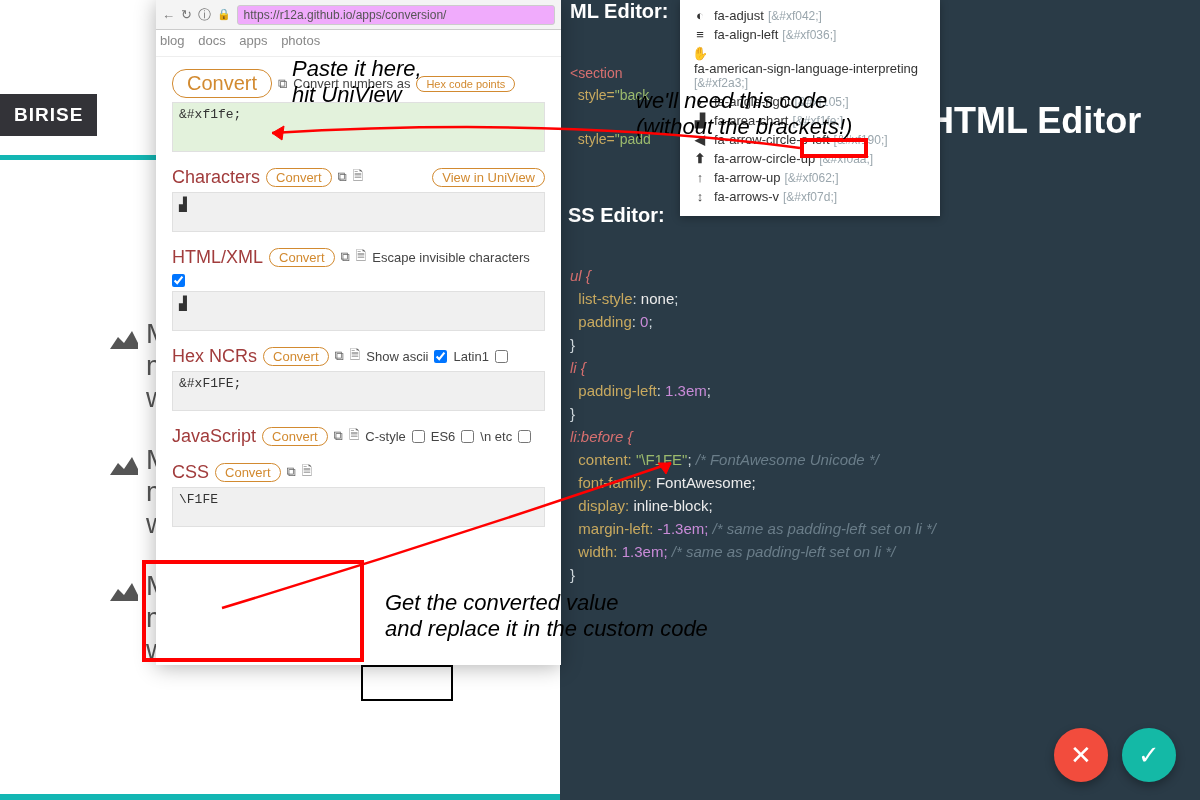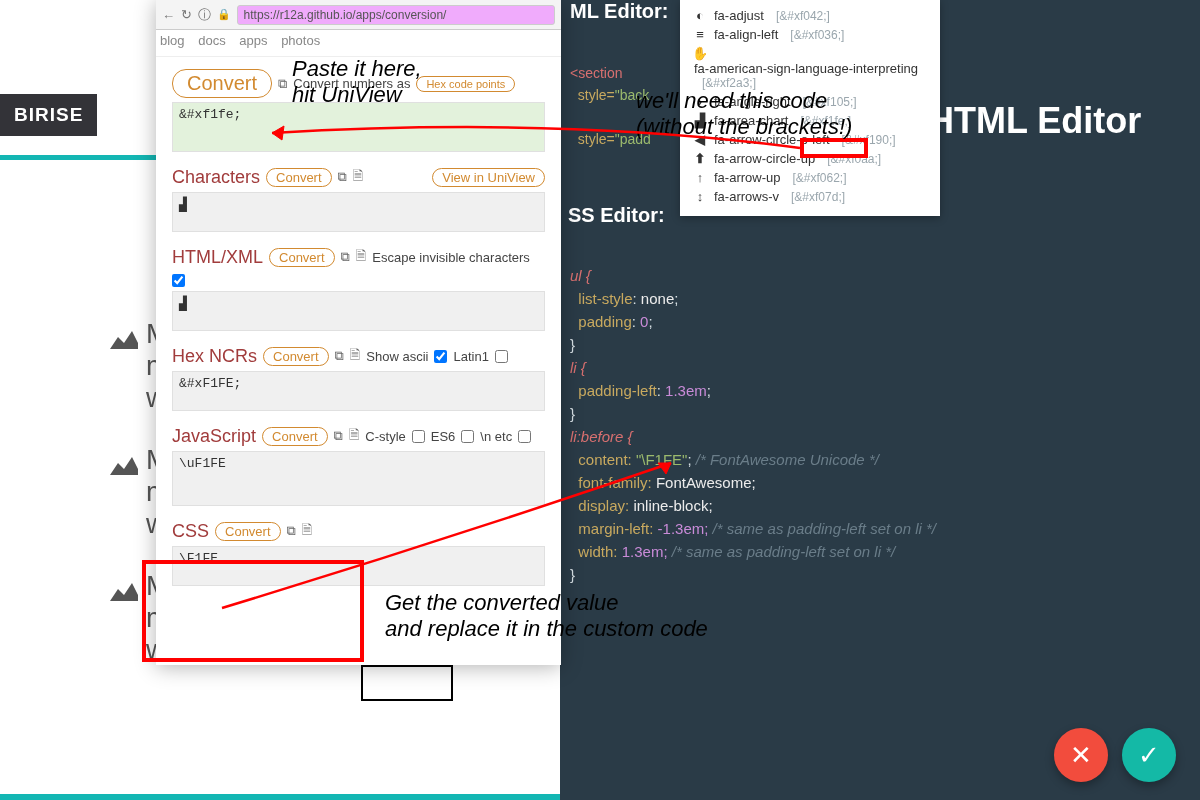--- a/index.html
+++ b/index.html
@@ -34,21 +34,21 @@
   .css-code .val { color: #ececec; }
   .css-code .str { color: #9bba6d; }
   .css-code .cmt { color: #6a7d89; font-style: italic; }
   .css-code .num { color: #c98bd8; }
 
   
   .fa-panel { position: absolute; left: 680px; top: 0; width: 260px; background: #fff; padding: 6px 10px 10px; box-shadow: 0 2px 8px rgba(0,0,0,.3); font-size: 13px; }
   .fa-row { display: flex; align-items: center; padding: 2px 0; color: #333; white-space: nowrap; }
   .fa-row .gl { width: 20px; text-align: center; font-weight: bold; }
   .fa-row .nm { margin-left: 4px; }
-  .fa-row .cd { color: #9aa6ad; margin-left: 12px; font-size: 12px; }
+  .fa-row .cd { color: #9aa6ad; margin-left: 4px; font-size: 12px; }
   .fa-row.wrap { flex-wrap: wrap; }
 
   
   .conv-win { position: absolute; left: 156px; top: 0; width: 405px; height: 665px; background: #fff; box-shadow: 0 2px 20px rgba(0,0,0,.3); }
   .addr-bar { height: 30px; background: #f4f4f4; display: flex; align-items: center; padding: 0 6px; gap: 6px; font-size: 13px; border-bottom: 1px solid #ccc; }
   .addr-bar .url { background: #f0abfc; border: 1px solid #ccc; border-radius: 3px; padding: 2px 6px; flex: 1; color: #555; font-size: 12px; }
   .addr-bar .nav-ico { color: #777; font-size: 13px; }
   .addr-bar .lock { color: #3a3; font-size: 11px; }
   .conv-topnav { font-size: 13px; color: #888; padding: 3px 4px 8px; border-bottom: 1px solid #eee; }
   .conv-topnav a { margin-right: 10px; }
@@ -265,21 +265,20 @@
         <button class="btn-pill">Convert</button>
         <span class="mini-ico">⧉</span>
         <span class="mini-ico">🗎</span>
         <span class="cnv-note">C-style</span>
         <input type="checkbox" class="chk" style="">
         <span class="cnv-note">ES6</span>
         <input type="checkbox" class="chk" style="">
         <span class="cnv-note">\n etc</span>
         <input type="checkbox" class="chk" style="">
       </div>
-      <div class="sec-box" style="min-height:55px">\uF1FE</div>
     </div>
 
     <div class="conv-section">
       <div class="sec-head">
         <span class="sec-title">CSS</span>
         <button class="btn-pill">Convert</button>
         <span class="mini-ico">⧉</span>
         <span class="mini-ico">🗎</span>
       </div>
       <div class="sec-box">\F1FE</div>

